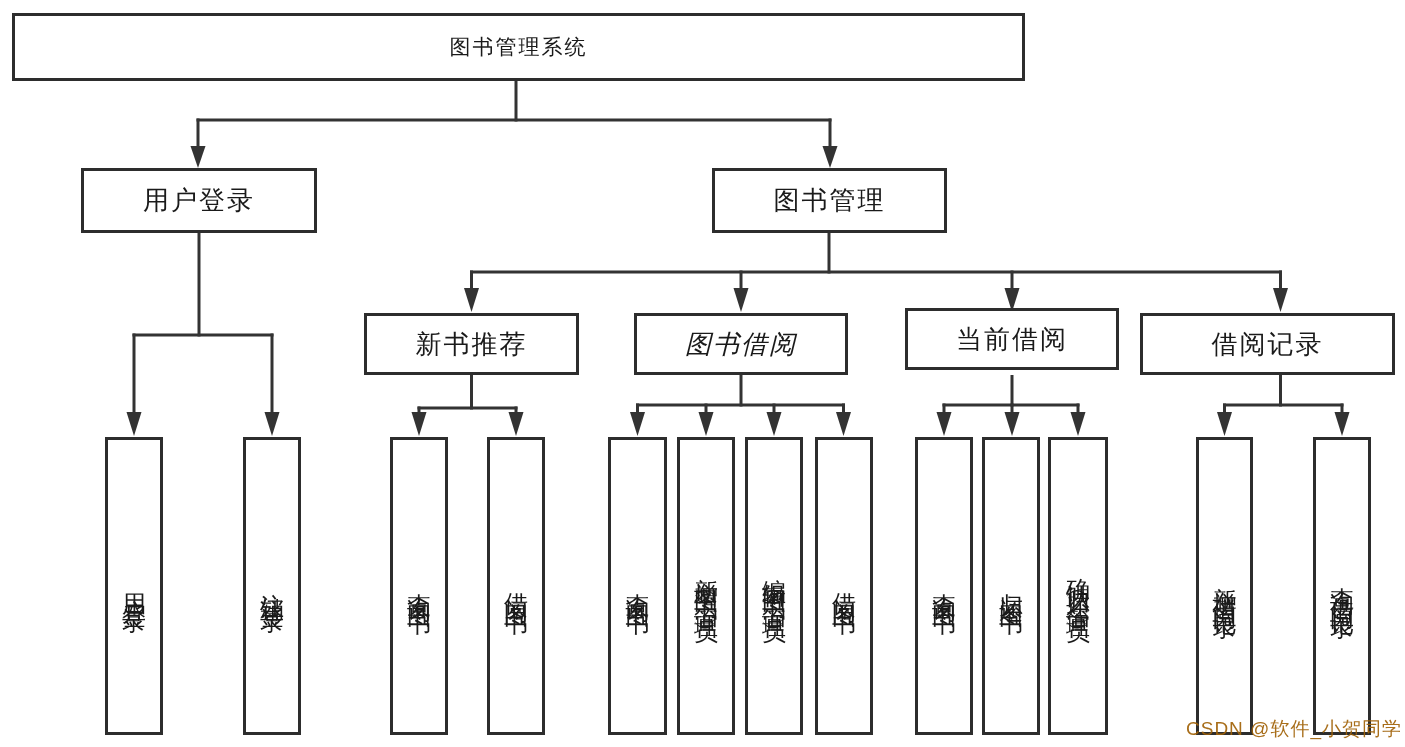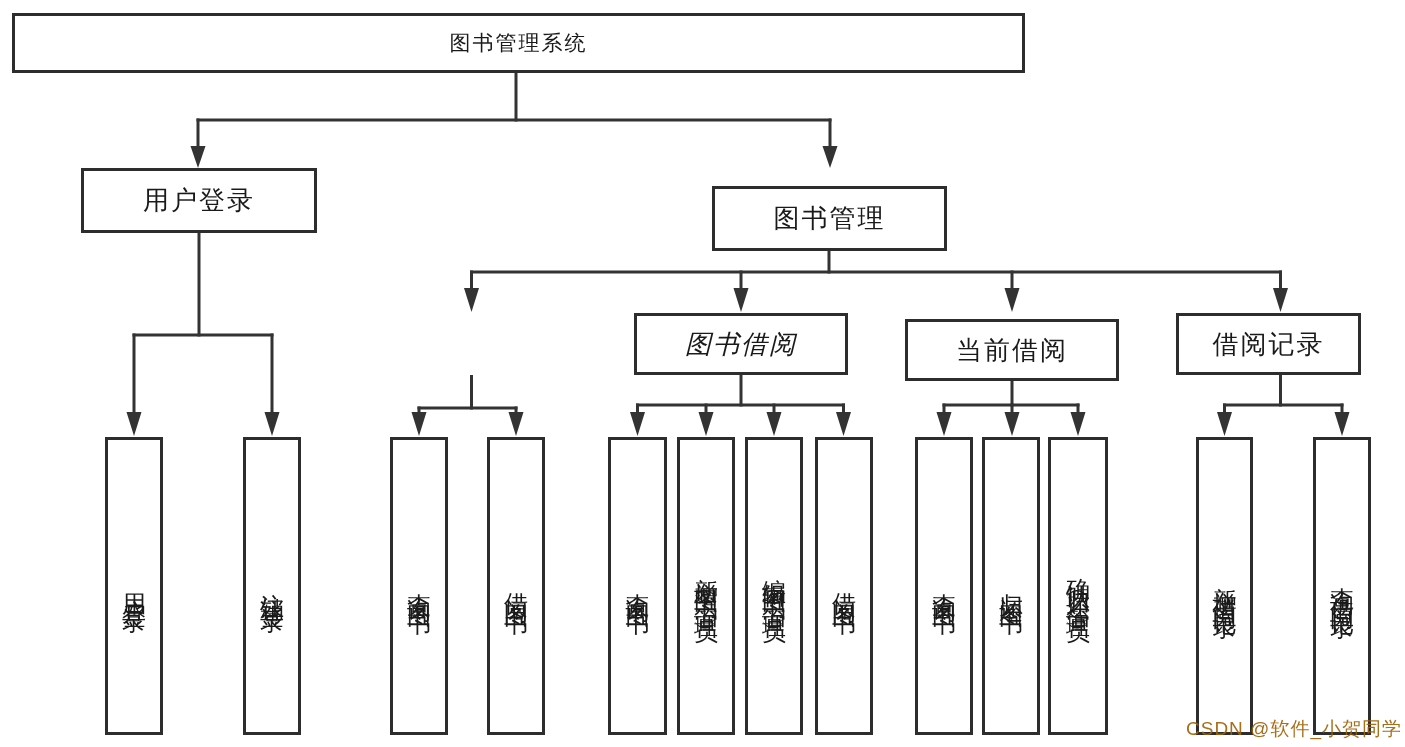--- a/index.html
+++ b/index.html
@@ -135,38 +135,41 @@
         <line x1="1280.5" y1="375" x2="1280.5" y2="406.5"></line>
         <line x1="1223" y1="405" x2="1343.5" y2="405"></line>
         <line x1="1224.5" y1="403.5" x2="1224.5" y2="414"></line>
         <polygon stroke="none" points="1217,412 1232,412 1224.5,436"></polygon>
         <line x1="1342" y1="403.5" x2="1342" y2="414"></line>
         <polygon stroke="none" points="1334.5,412 1349.5,412 1342,436"></polygon>
       </g>
     </g>
   </svg>
 
-  <div class="box root-box" style="left:12px; top:13px; width:1013px; height:60px;">
+  <div class="box root-box" style="left:12px; top:13px; width:1013px; height:68px;">
     <span>图书管理系统</span>
   </div>
 
   <div class="box h-node" style="left:81px; top:168px; width:236px; height:65px;">
     <span>用户登录</span>
   </div>
-  <div class="box h-node" style="left:712px; top:168px; width:235px; height:65px;margin-top:18px;">
+  <div class="box h-node" style="left:712px; top:168px; width:235px; height:65px;">
     <span>图书管理</span>
   </div>
 
+  <div class="box h-node" style="left:364px; top:313px; width:215px; height:62px;">
+    <span>新书推荐</span>
+  </div>
   <div class="box h-node" style="left:634px; top:313px; width:214px; height:62px;font-style:italic;">
     <span>图书借阅</span>
   </div>
-  <div class="box h-node" style="left:905px; top:319px; width:214px; height:62px;">
+  <div class="box h-node" style="left:905px; top:308px; width:214px; height:62px;">
     <span>当前借阅</span>
   </div>
-  <div class="box h-node" style="left:1176px; top:313px; width:185px; height:62px;">
+  <div class="box h-node" style="left:1140px; top:313px; width:255px; height:62px;">
     <span>借阅记录</span>
   </div>
 
   <div class="leaf" style="left:105px; width:58px;">
     <span class="vtext">用户登录</span>
   </div>
   <div class="leaf" style="left:243px; width:58px;">
     <span class="vtext">注销登录</span>
   </div>
 

